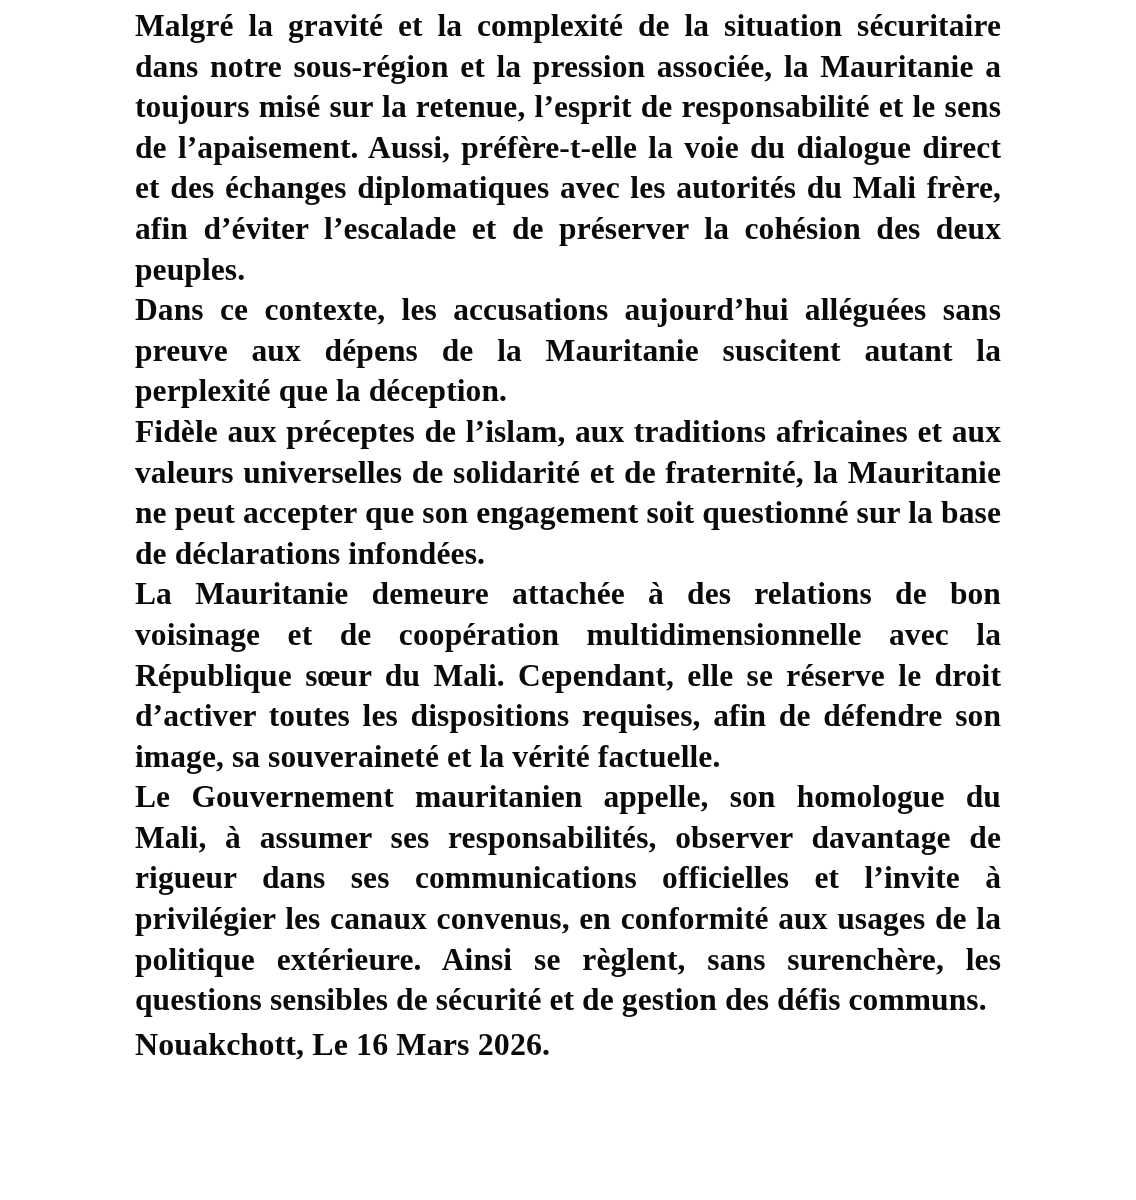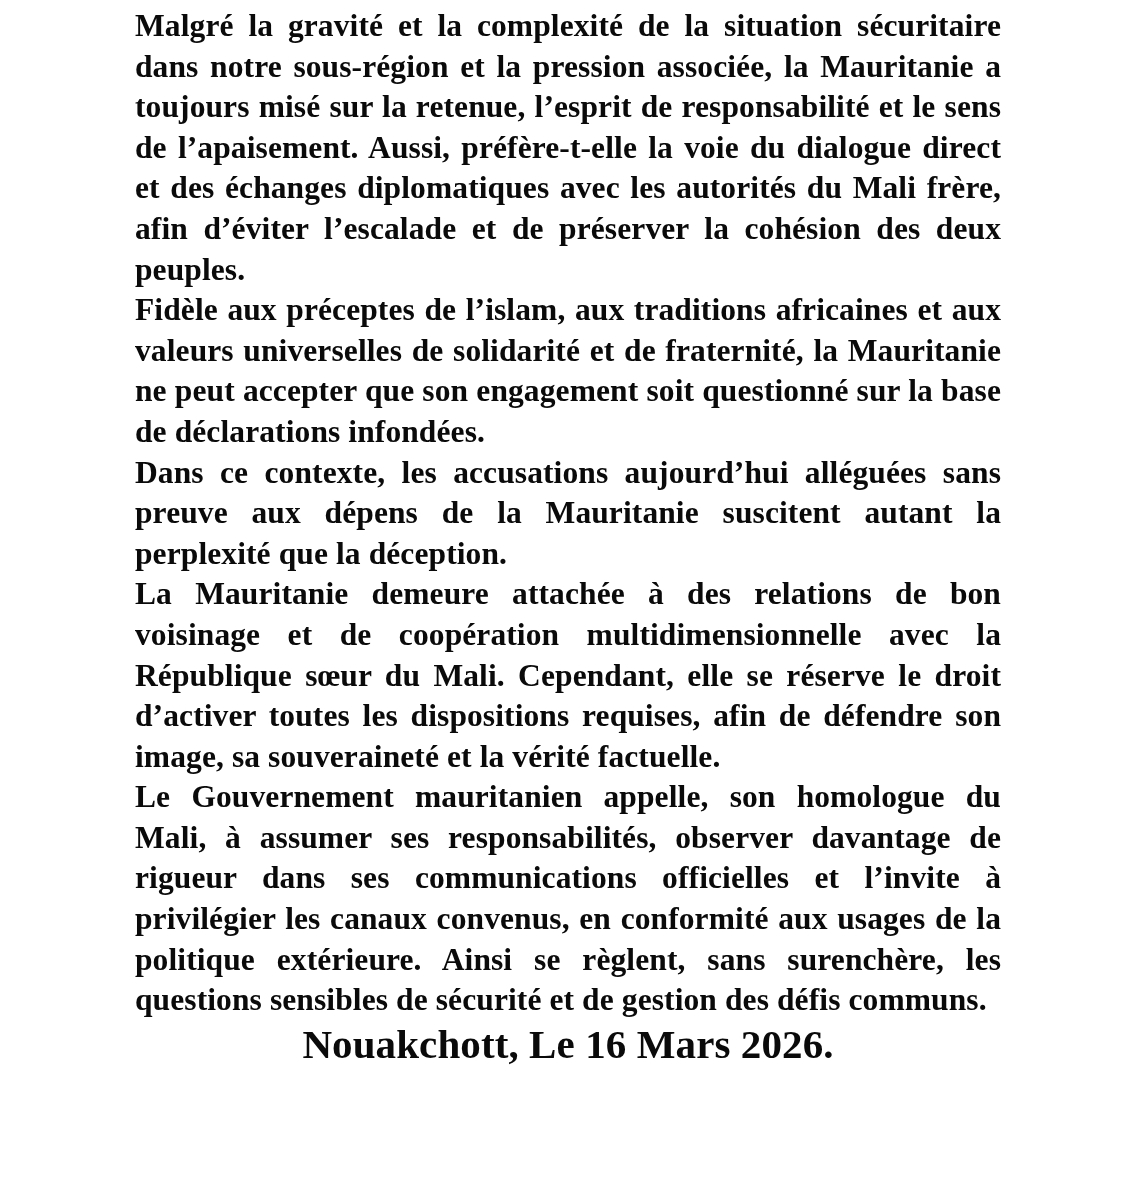--- a/index.html
+++ b/index.html
@@ -28,32 +28,31 @@
     color: #0a0a0a;
     text-align: justify;
     text-justify: inter-word;
     letter-spacing: 0.1px;
   }
   .text-block p[data-name="body-paragraph"] {
     margin: 0;
   }
   .dateline {
     margin-top: 1px;
-    text-align: center;
-    font-size: 41px;
+    font-size: 32px;
     line-height: 44px;
     font-weight: bold;
     text-justify: auto;
   }
 </style>
 </head>
 <body>
 
 <div class="page" data-name="document-page">
   <div class="text-block" data-name="communique-text-block">
     <p data-name="body-paragraph">Malgré la gravité et la complexité de la situation sécuritaire dans notre sous-région et la pression associée, la Mauritanie a toujours misé sur la retenue, l’esprit de responsabilité et le sens de l’apaisement. Aussi, préfère-t-elle la voie du dialogue direct et des échanges diplomatiques avec les autorités du Mali frère, afin d’éviter l’escalade et de préserver la cohésion des deux peuples.</p>
+    <p data-name="body-paragraph">Dans ce contexte, les accusations aujourd’hui alléguées sans preuve aux dépens de la Mauritanie suscitent autant la perplexité que la déception.</p>
     <p data-name="body-paragraph">Fidèle aux préceptes de l’islam, aux traditions africaines et aux valeurs universelles de solidarité et de fraternité, la Mauritanie ne peut accepter que son engagement soit questionné sur la base de déclarations infondées.</p>
-    <p data-name="body-paragraph">Dans ce contexte, les accusations aujourd’hui alléguées sans preuve aux dépens de la Mauritanie suscitent autant la perplexité que la déception.</p>
     <p data-name="body-paragraph">La Mauritanie demeure attachée à des relations de bon voisinage et de coopération multidimensionnelle avec la République sœur du Mali. Cependant, elle se réserve le droit d’activer toutes les dispositions requises, afin de défendre son image, sa souveraineté et la vérité factuelle.</p>
     <p data-name="body-paragraph">Le Gouvernement mauritanien appelle, son homologue du Mali, à assumer ses responsabilités, observer davantage de rigueur dans ses communications officielles et l’invite à privilégier les canaux convenus, en conformité aux usages de la politique extérieure. Ainsi se règlent, sans surenchère, les questions sensibles de sécurité et de gestion des défis communs.</p>
     <p class="dateline" data-name="dateline">Nouakchott, Le 16 Mars 2026.</p>
   </div>
 </div>
 
 </body></html>

